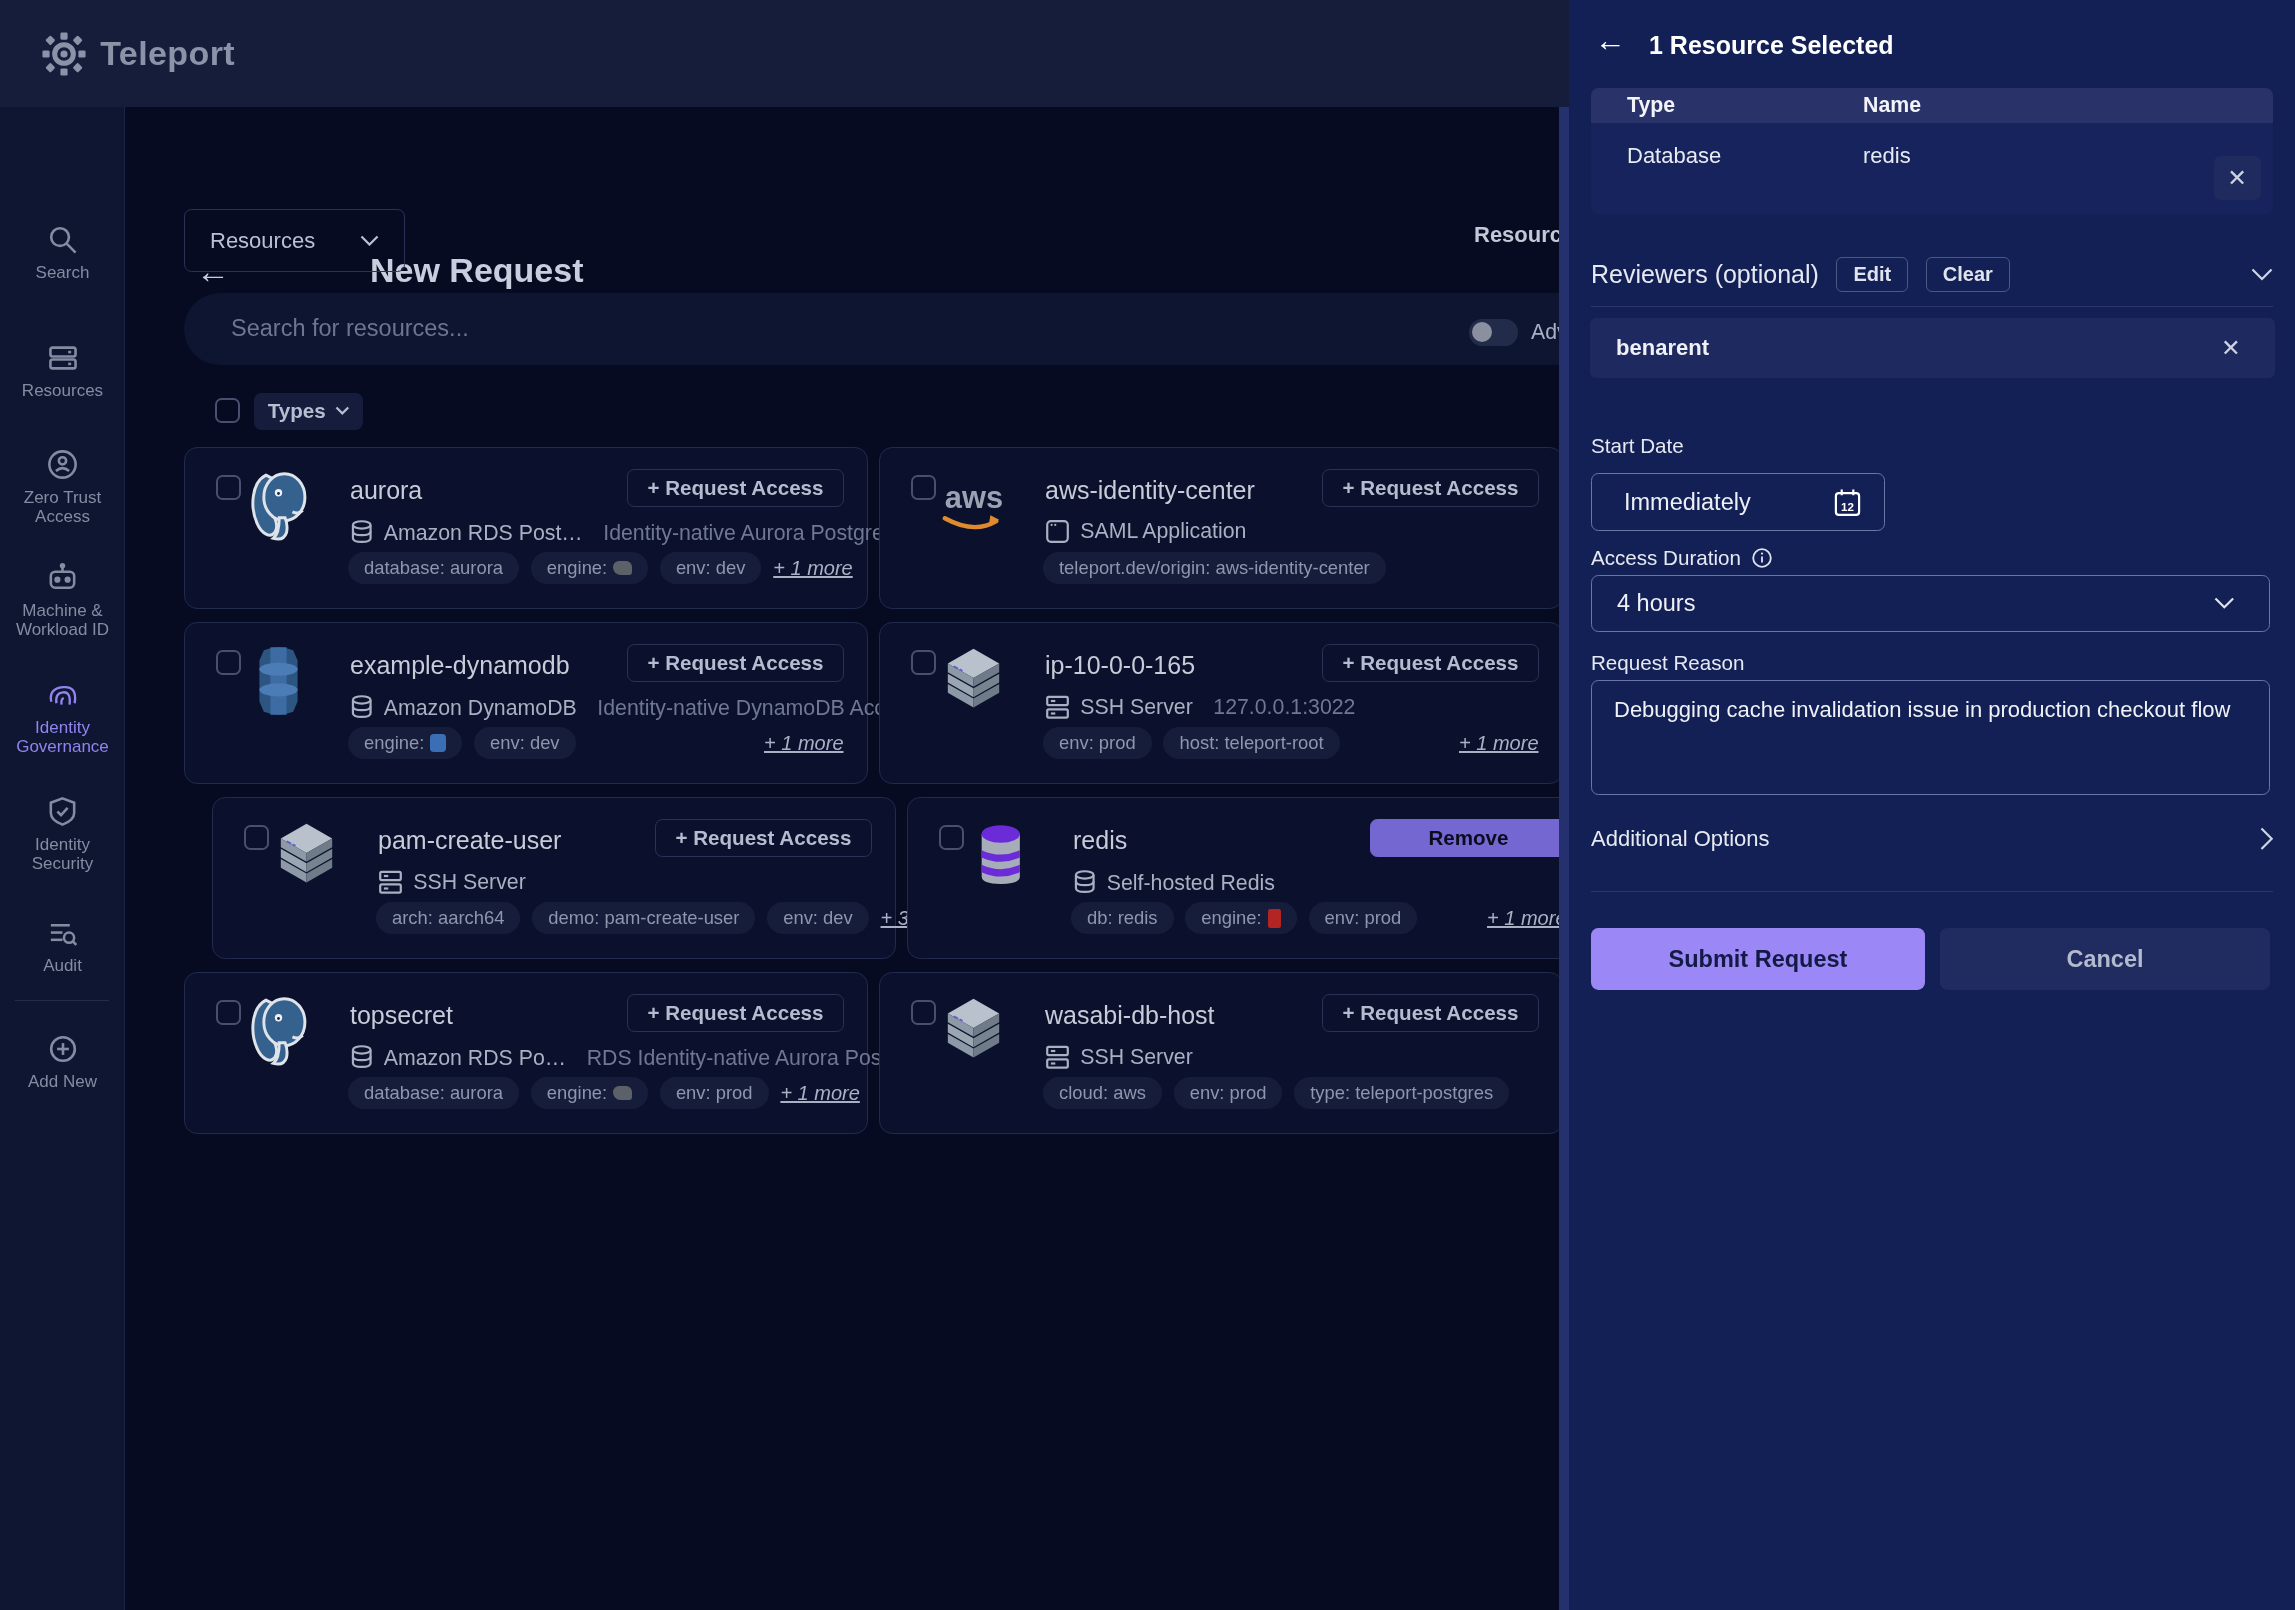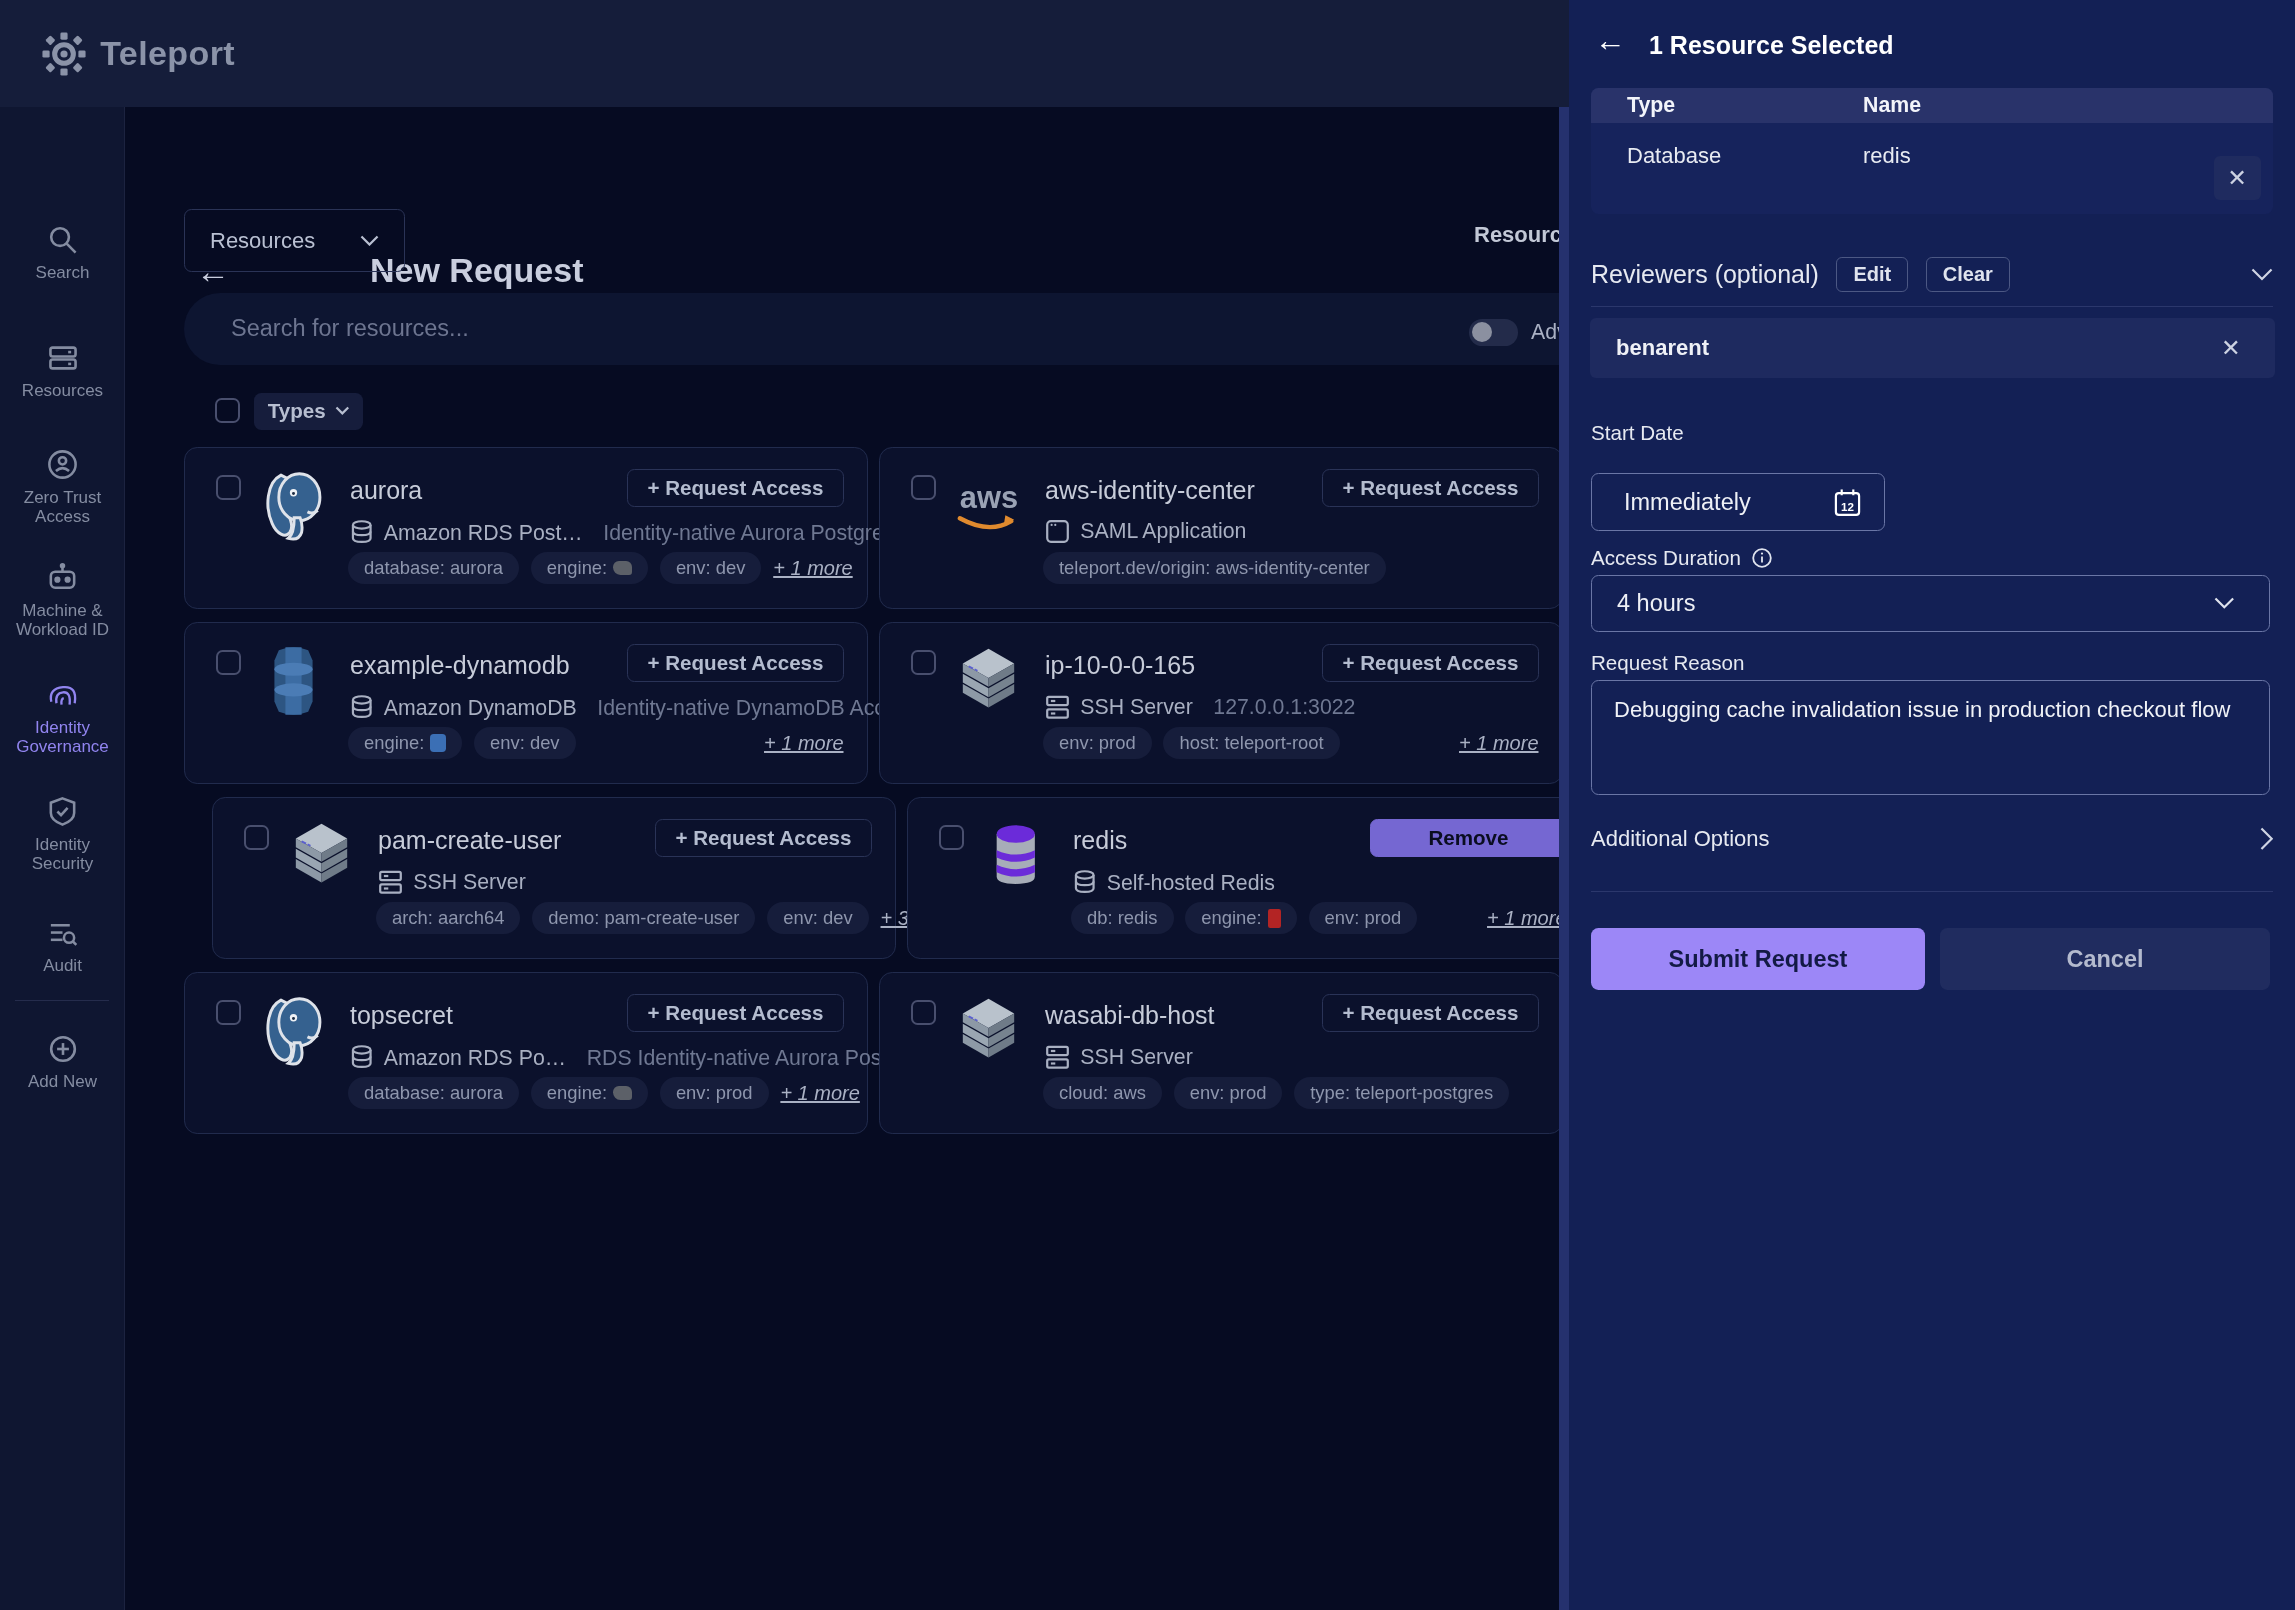--- a/index.html
+++ b/index.html
@@ -49,21 +49,21 @@
   .types-btn{position:absolute;left:70px;top:-4.4px;width:109px;height:37px;background:#161d3c;border-radius:7.4px;
              display:flex;align-items:center;justify-content:center;gap:8.8px;color:#b7bed0;
              font-size:20.6px;font-weight:bold;cursor:pointer;}
 
   
   .card{position:absolute;width:684px;height:162px;background:#0b112c;border:1.5px solid #212b4d;
         border-radius:13.2px;box-sizing:border-box;}
   .c1{left:59px;}  .c2{left:754px;}
   .r1{top:340px;} .r2{top:515px;} .r3{top:690px;margin-left:28px;} .r4{top:865px;}
   .card .cb{position:absolute;left:31px;top:26.5px;}
-  .res-icon{position:absolute;left:74px;top:20.6px;width:69px;height:74px;}
+  .res-icon{position:absolute;left:59px;top:20.6px;width:69px;height:74px;}
   .card-name{position:absolute;left:165px;top:28px;font-size:25px;color:#c7ccd9;}
   .act-btn{position:absolute;right:23.5px;top:20.6px;height:38px;padding:0 19px;border:1.5px solid #2a3357;
            border-radius:7.4px;background:transparent;color:#b4bccf;font-size:20.6px;font-weight:bold;
            font-family:inherit;cursor:pointer;}
   .act-btn.remove{background:#7567d2;border-color:#7567d2;color:#0a0d20;padding:0 57px;}
   .type-row{position:absolute;left:165px;top:71px;display:flex;align-items:center;gap:10.3px;white-space:nowrap;}
   .type-lbl{font-size:21.3px;color:#a9b0c2;}
   .type-desc{font-size:21.3px;color:#6f7892;margin-left:10.3px;}
   .pill-row{position:absolute;left:163px;top:104px;right:23.5px;display:flex;align-items:center;gap:11.8px;}
   .pill{height:32px;background:#161d3b;border-radius:16px;display:flex;align-items:center;gap:5.9px;
@@ -101,21 +101,21 @@
   .rev-chev{margin-left:auto;cursor:pointer;}
   .p-div{position:absolute;left:22px;width:682px;height:0.7px;background:#2b376c;}
   .d1{top:306px;} .d2{top:891px;}
 
   .rev-sel{position:absolute;left:20.6px;top:318px;width:685px;height:60px;background:#1e2a5f;border-radius:5.9px;
            display:flex;align-items:center;box-sizing:border-box;padding:0 34px 0 26.5px;}
   .rev-name{font-size:22px;font-weight:bold;color:#eef0f6;}
   .rev-x{margin-left:auto;font-size:23.5px;color:#ccd2e2;cursor:pointer;}
 
   .f-lbl{position:absolute;left:22px;font-size:20.6px;color:#e6e9f1;}
-  .l-start{top:421px;} .l-dur{top:546px;display:flex;align-items:center;gap:10.3px;} .l-reason{top:651px;}
+  .l-start{top:434px;} .l-dur{top:546px;display:flex;align-items:center;gap:10.3px;} .l-reason{top:651px;}
 
   .inp{position:absolute;border:1.5px solid #6a76a6;border-radius:7.4px;background:transparent;
        box-sizing:border-box;display:flex;align-items:center;}
   .start-inp{left:22px;top:473px;width:294px;height:58px;padding:0 22px 0 32px;cursor:pointer;}
   .start-val{font-size:23.5px;color:#eef0f6;}
   .cal{margin-left:auto;}
   .dur-sel{left:22px;top:575px;width:679px;height:57px;padding:0 34px 0 25px;cursor:pointer;}
   .dur-val{font-size:23.5px;color:#eef0f6;}
   .sel-chev{margin-left:auto;}
   .reason-box{left:22px;top:680px;width:679px;height:115px;align-items:flex-start;padding:14.7px 22px;cursor:text;}

